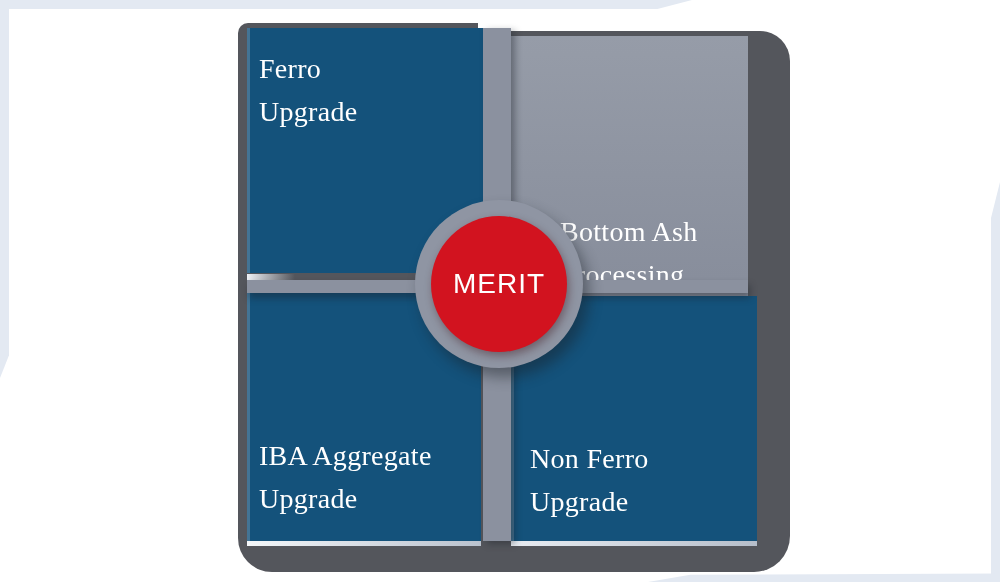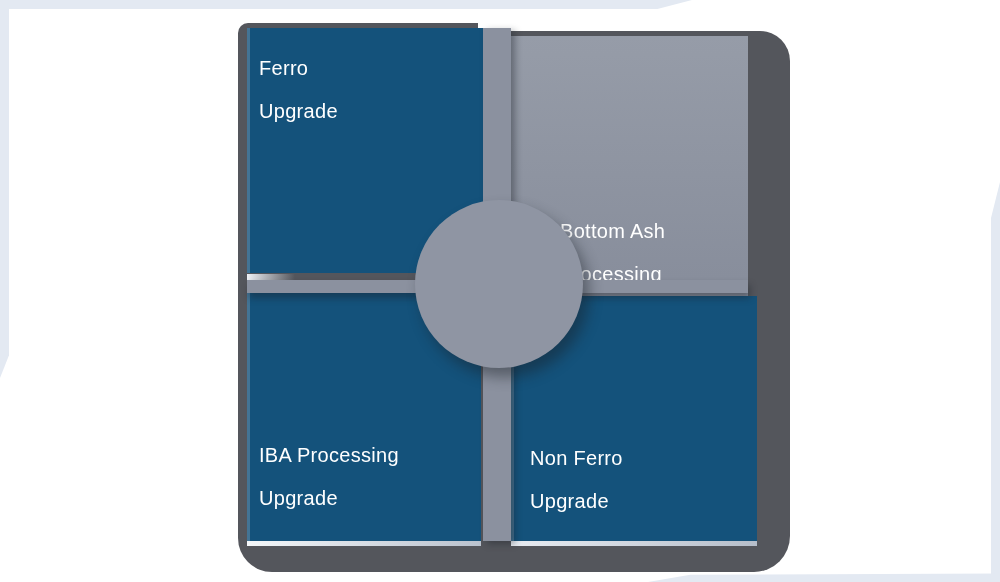--- a/index.html
+++ b/index.html
@@ -11,22 +11,22 @@
   
   .deco{background:#E3E9F2;}
   .deco-top{left:0;top:0;width:692px;height:9px;clip-path:polygon(0 0,100% 0,95% 100%,0 100%);}
   .deco-left{left:0;top:0;width:9px;height:378px;clip-path:polygon(0 0,100% 0,100% 94%,0 100%);}
   .deco-right{left:991px;top:182px;width:9px;height:400px;clip-path:polygon(100% 0,100% 100%,0 100%,0 9%);}
   .deco-bottom{left:648px;top:573px;width:352px;height:9px;clip-path:polygon(100% 5%,100% 100%,0 100%,12% 20%);}
   
   .back-a{left:238px;top:23px;width:240px;height:549px;background:#54565C;border-radius:10px 0 0 34px;}
   .back-b{left:460px;top:31px;width:330px;height:541px;background:#54565C;border-radius:0 30px 36px 0;}
   
-  .quad{color:#FFFFFF;font-size:20px;line-height:43px;font-weight:300;
-        letter-spacing:.3px;white-space:pre-line;display:flex;flex-direction:column;box-sizing:border-box;}
+  .quad{color:#FFFFFF;font-size:28px;line-height:43px;font-weight:300;
+        letter-spacing:.3px;white-space:pre-line;display:flex;flex-direction:column;box-sizing:border-box;font-family:Liberation Serif, serif;}
   .quad-blue{background:#14527B;border-left:3px solid rgba(255,255,255,.20);}
   .quad-tl{left:247px;top:28px;width:237px;height:245px;padding:19px 10px 0 9px;}
   .quad-tr{left:484px;top:36px;width:264px;height:260px;background:linear-gradient(180deg,#969CA8,#878D9B);padding:16px 6px 0 76px;justify-content:flex-end;}
   .quad-bl{left:247px;top:293px;width:234px;height:248px;justify-content:flex-end;padding:0 6px 21px 9px;}
   .quad-br{left:511px;top:296px;width:246px;height:245px;justify-content:flex-end;padding:0 22px 18px 16px;}
   
   .bevel-tl{left:247px;top:274px;width:52px;height:6px;background:linear-gradient(90deg,#EEF1F6 0%,rgba(200,207,217,0) 92%);}
   .bevel-bl{left:247px;top:541px;width:234px;height:5px;background:linear-gradient(90deg,#F4F7FA,#BAC2CE);}
   .bevel-br{left:511px;top:541px;width:246px;height:5px;background:linear-gradient(90deg,#E9EDF3,#B6BECA);}
   
@@ -55,30 +55,33 @@
 
   <div class="abs quad quad-blue quad-tl">
     <span>Ferro
 Upgrade</span>
   </div>
   <div class="abs quad quad-tr">
     <span>Bottom Ash
 Processing</span>
   </div>
   <div class="abs quad quad-blue quad-bl">
-    <span>IBA Processing
+    <span>IBA Aggregate
 Upgrade</span>
   </div>
   <div class="abs quad quad-blue quad-br">
     <span>Non Ferro
 Upgrade</span>
   </div>
 
   <div class="abs bevel-tl"></div>
   <div class="abs bevel-bl"></div>
   <div class="abs bevel-br"></div>
 
   <div class="abs cross-h"></div>
   <div class="abs cross-v"></div>
 
   <div class="abs ring"></div>
+  <div class="abs center-circle">
+    <span class="center-label">MERIT</span>
+  </div>
 
 </div>
 
 </body></html>

